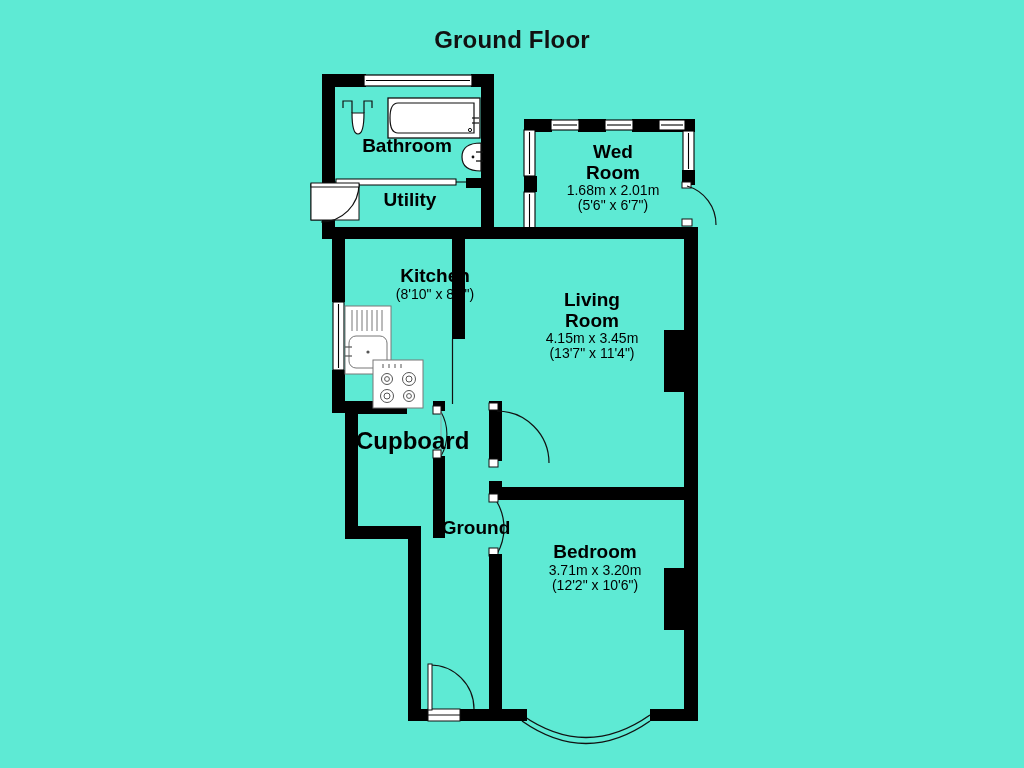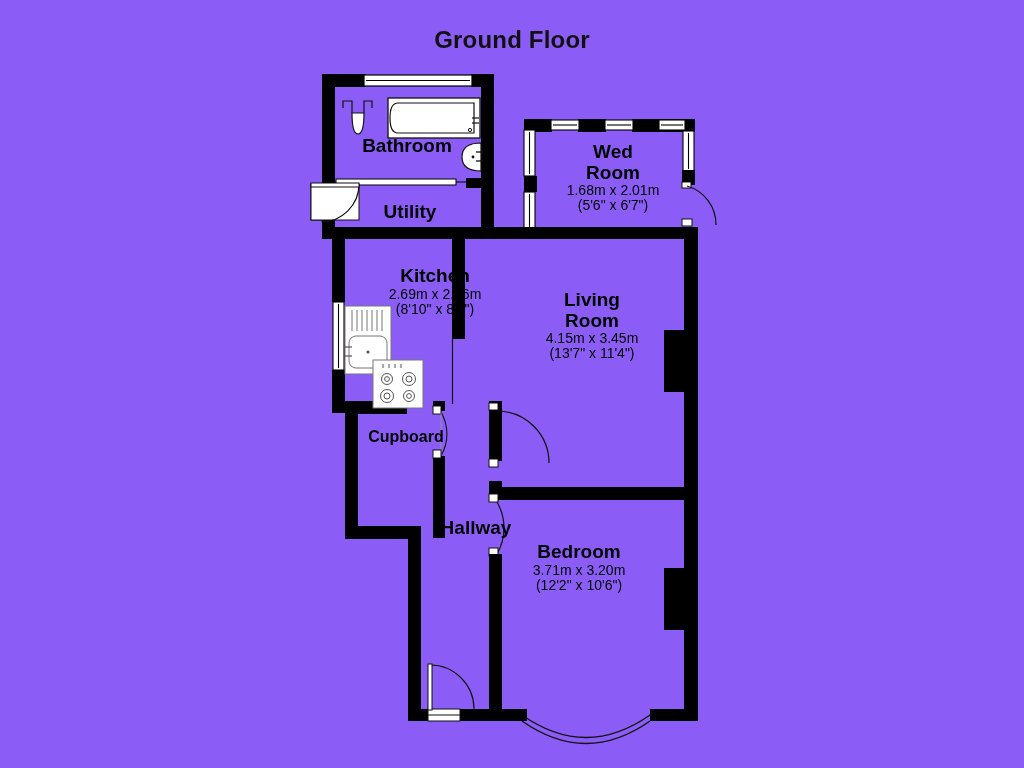--- a/index.html
+++ b/index.html
@@ -12,21 +12,21 @@
     overflow: hidden;
   }
   body {
     font-family: "Liberation Sans", sans-serif;
     color: #000000;
   }
   #plan-root {
     position: relative;
     width: 1024px;
     height: 768px;
-    background: #8b5cf6;
+    background: #5eead4;
   }
   #plan-title {
     position: absolute;
     left: 0;
     top: 26px;
     width: 1024px;
     text-align: center;
     font-size: 24px;
     font-weight: bold;
     letter-spacing: 0.2px;
@@ -50,21 +50,21 @@
   .room-label .rl-name {
     display: block;
     font-size: 19px;
     font-weight: bold;
   }
   .room-label .rl-dim {
     display: block;
     font-size: 14px;
     font-weight: normal;
   }
-  .room-label.small .rl-name { font-size: 16px; }
+  .room-label.small .rl-name { font-size: 24px; }
 </style>
 </head>
 <body>
 
 <div id="plan-root">
 
   <div id="plan-title">Ground Floor</div>
 
   <svg id="floorplan-svg" viewBox="0 0 1024 768" xmlns="http://www.w3.org/2000/svg">
 
@@ -301,51 +301,50 @@
       <rect x="489" y="227" width="50" height="12" fill="#000"></rect>
       <rect x="465" y="227" width="40" height="12" fill="#000"></rect>
     </g>
 
   </svg>
 
   <div class="room-label" style="left: 333px; top: 136px; width: 148px;">
     <span class="rl-name" style="display: block; margin-left: 0px;">Bathroom</span>
   </div>
 
-  <div class="room-label" style="left: 336px; top: 202px; width: 148px;">
+  <div class="room-label" style="left: 336px; top: 190px; width: 148px;">
     <span class="rl-name" style="display: block; margin-left: 0px;">Utility</span>
   </div>
 
   <div class="room-label" style="left:538px; top:142px; width:150px;">
     <span class="rl-name">Wed</span>
     <span class="rl-name">Room</span>
     <span class="rl-dim">1.68m x 2.01m</span>
     <span class="rl-dim">(5'6" x 6'7")</span>
   </div>
 
   <div class="room-label" style="left:340px; top:266px; width:190px;">
     <span class="rl-name">Kitchen</span>
-    <span class="rl-dim">2.69m x 2.56m</span>
     <span class="rl-dim">(8'10" x 8'5")</span>
   </div>
 
   <div class="room-label" style="left:512px; top:290px; width:160px;">
     <span class="rl-name">Living</span>
     <span class="rl-name">Room</span>
     <span class="rl-dim">4.15m x 3.45m</span>
     <span class="rl-dim">(13'7" x 11'4")</span>
   </div>
 
   <div class="room-label small" style="left:356px; top:428px; width:100px;">
     <span class="rl-name">Cupboard</span>
   </div>
 
   <div class="room-label" style="left:428px; top:518px; width:96px;">
-    <span class="rl-name">Hallway</span>
-  </div>
-
-  <div class="room-label" style="left:496px; top:542px; width:166px;">
+    <span class="rl-name">Ground</span>
+  </div>
+
+  <div class="room-label" style="left:512px; top:542px; width:166px;">
     <span class="rl-name">Bedroom</span>
     <span class="rl-dim">3.71m x 3.20m</span>
     <span class="rl-dim">(12'2" x 10'6")</span>
   </div>
 
 </div>
 
 </body></html>

